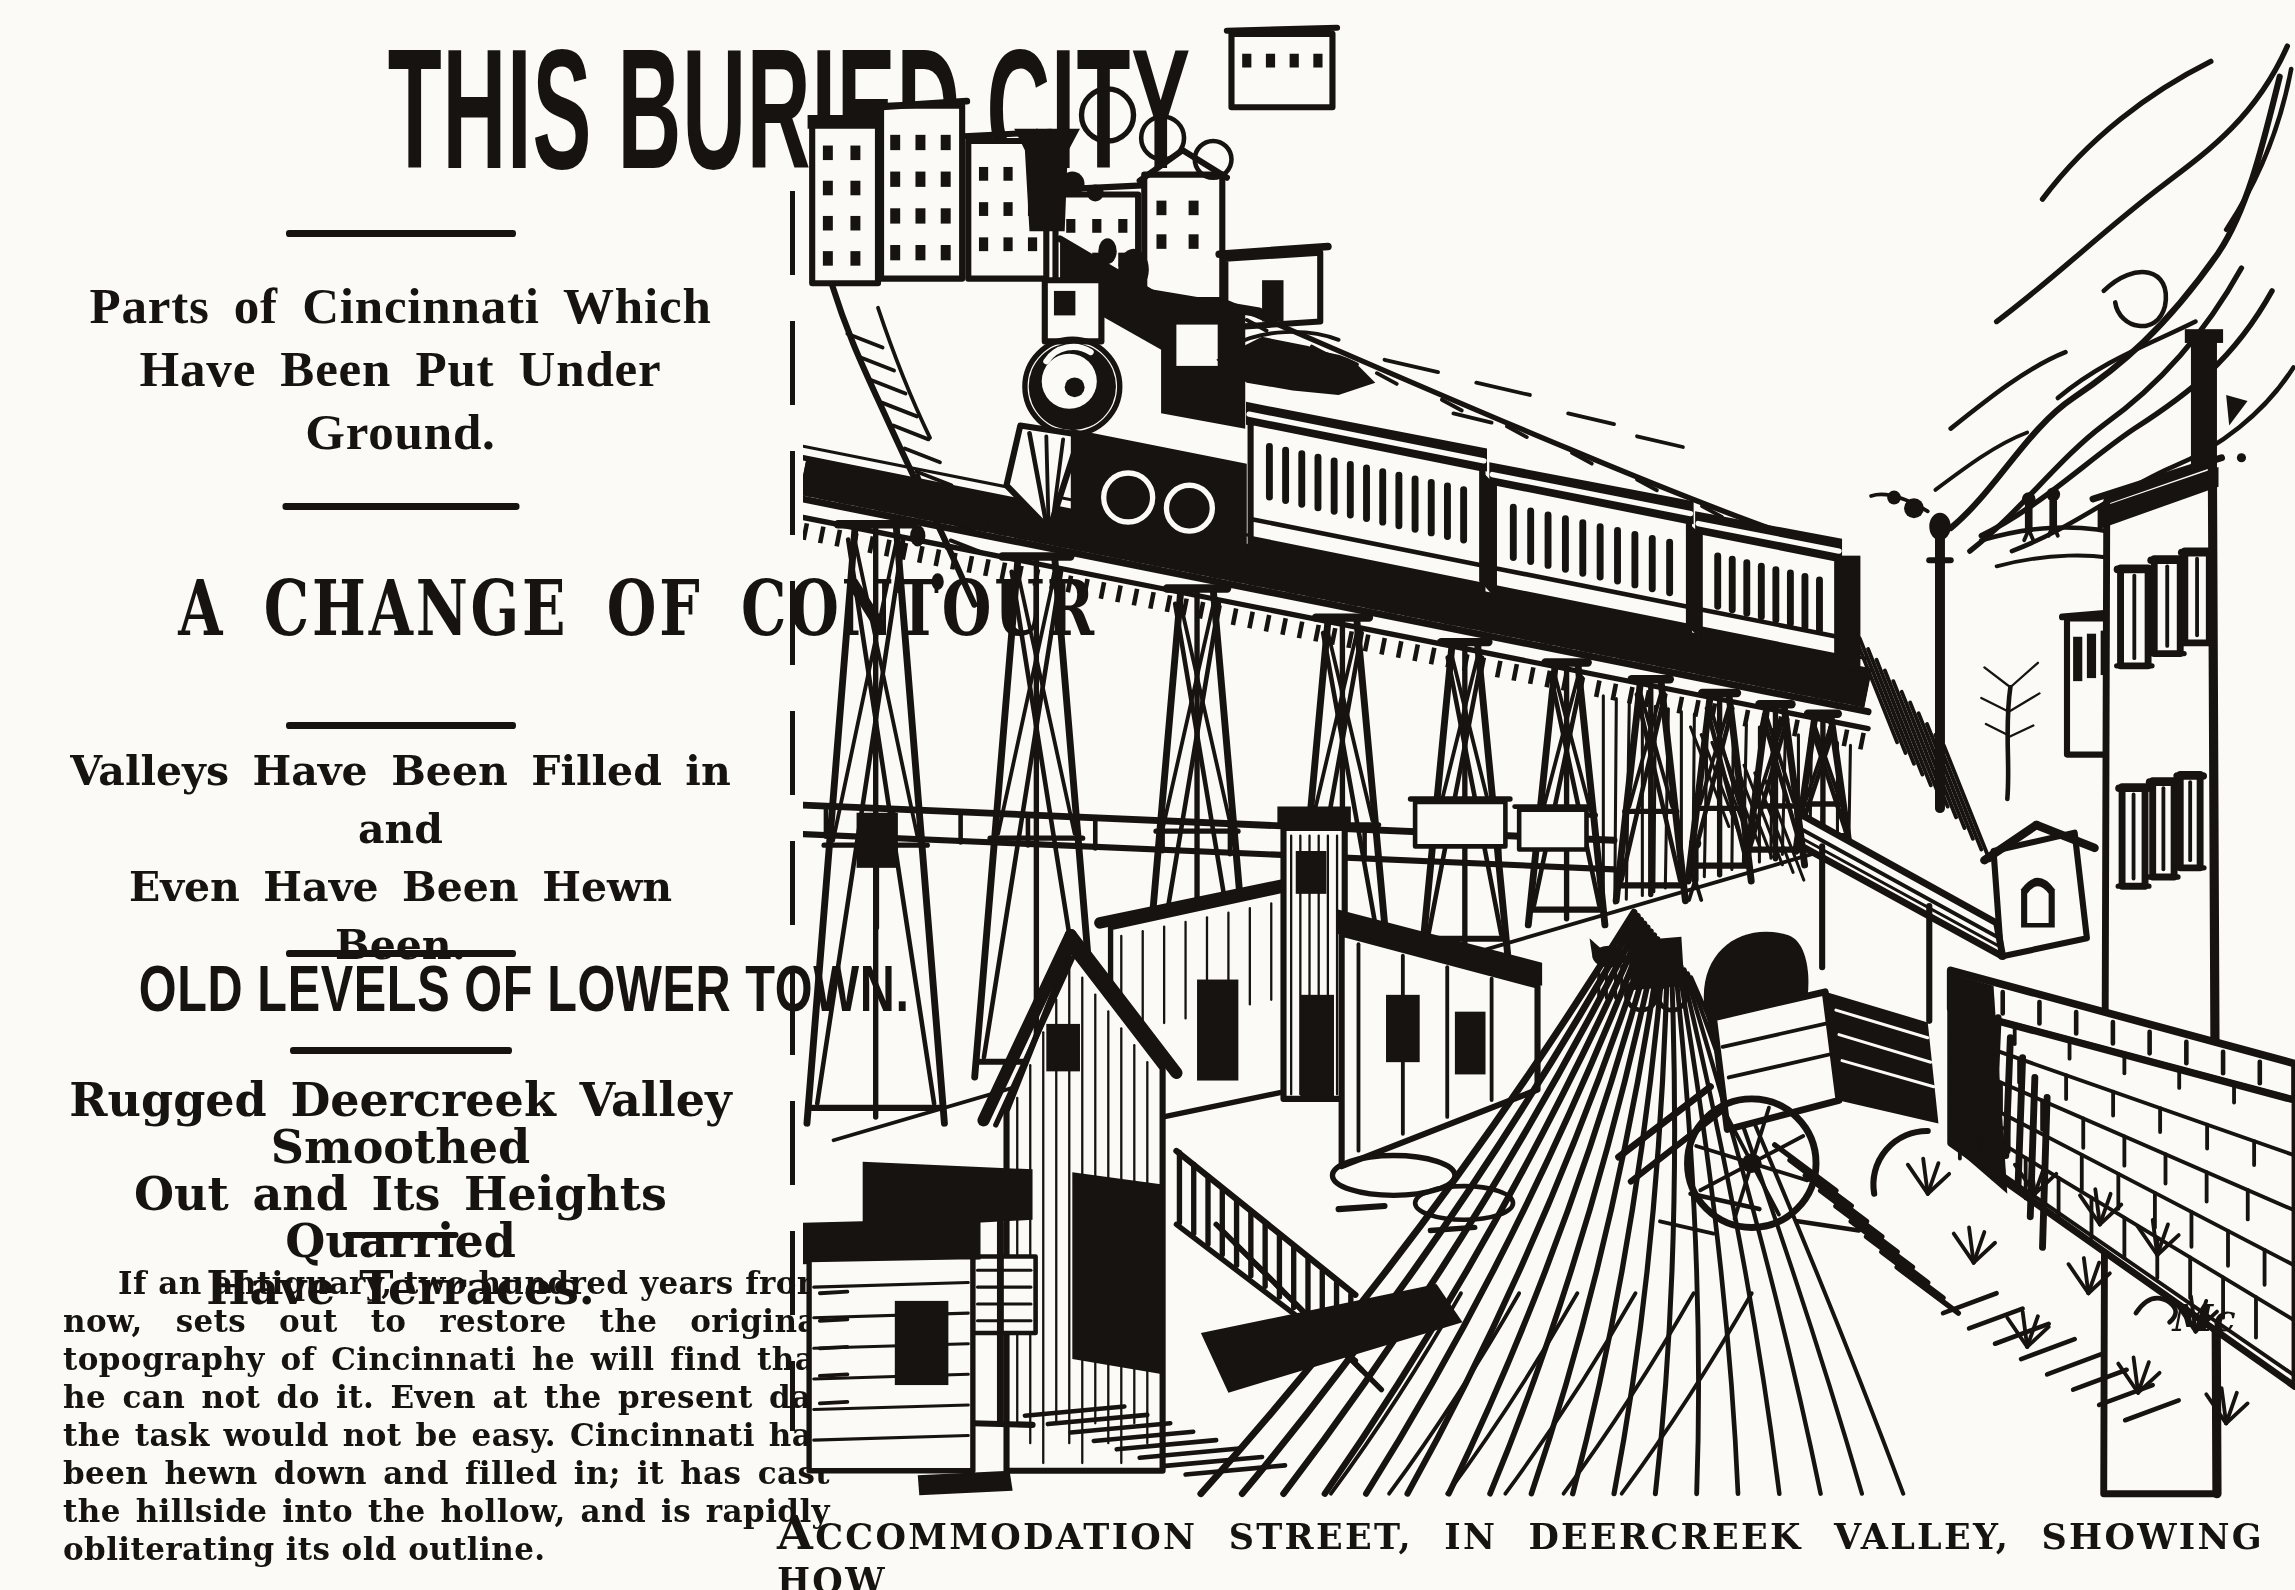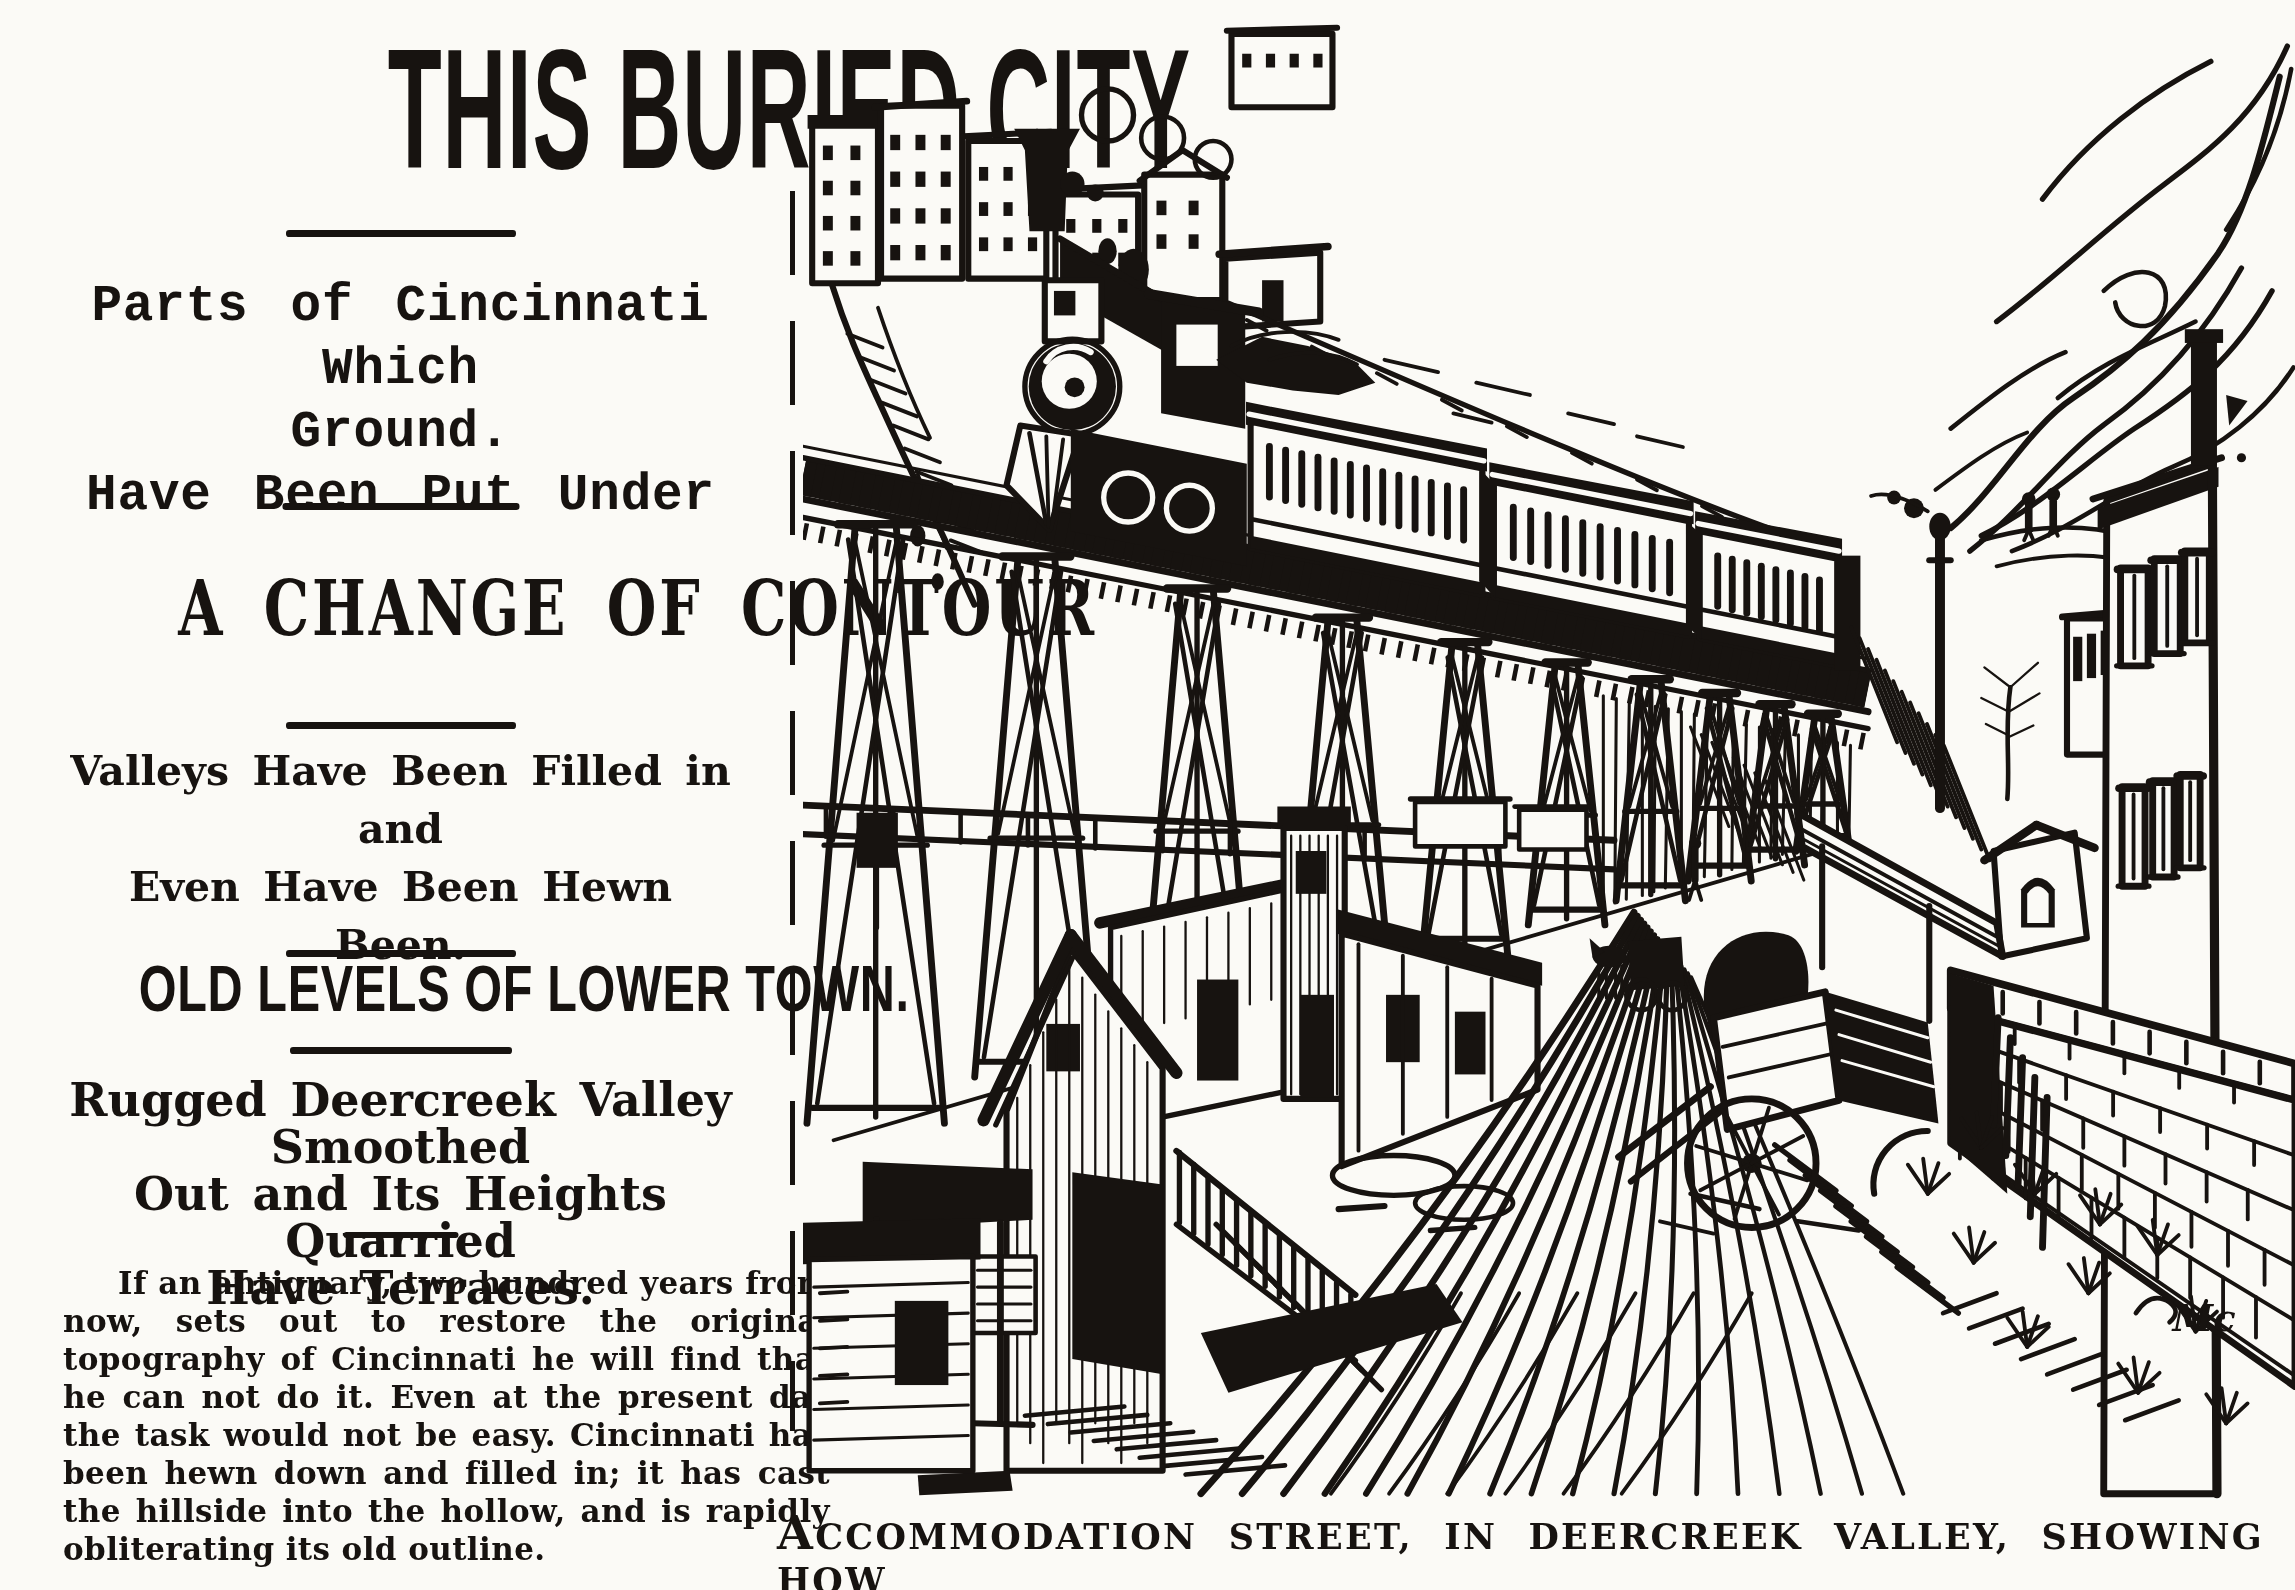--- a/index.html
+++ b/index.html
@@ -7,21 +7,21 @@
   body{width:2295px;height:1591px;background:var(--paper);position:relative;overflow:hidden;
        font-family:"DejaVu Serif","Liberation Serif",serif;color:var(--ink);}
   .col{position:absolute;left:17px;top:0;width:767px;height:1591px;}
   .blk{position:absolute;left:0;width:100%;text-align:center;}
   .nowrap{white-space:nowrap;display:inline-block;}
   .headline{top:37px;font-family:"Liberation Sans",sans-serif;font-weight:bold;font-size:170px;line-height:145px;letter-spacing:1.5px;}
   .headline .nowrap{transform:scaleX(0.52);transform-origin:50% 50%;}
   .rule{position:absolute;left:50%;transform:translateX(-50%);height:6.9px;background:var(--ink);border-radius:3.1px;}
   .r1{top:230px;width:230px;} .r2{top:503px;width:237px;} .r3{top:722px;width:230px;}
   .r4{top:950px;width:230px;} .r5{top:1047px;width:222px;} .r6{top:1232px;width:115px;height:6.1px;}
-  .subhead{top:275px;font-family:Liberation Mono, monospace;font-weight:bold;font-size:51px;line-height:63px;letter-spacing:0.8px;word-spacing:10.7px;}
+  .subhead{top:275px;font-family:Liberation Serif, serif;font-weight:bold;font-size:51px;line-height:63px;letter-spacing:0.8px;word-spacing:10.7px;}
   .xhead1{top:568px;font-weight:bold;font-size:77px;line-height:80px;letter-spacing:3.8px;word-spacing:21.4px;}
   .xhead1 .nowrap{transform:scaleX(0.74);transform-origin:50% 50%;}
   .deck1{top:742px;font-weight:bold;font-size:41px;line-height:58px;word-spacing:9.2px;}
   .xhead2{top:955px;font-family:"Liberation Sans",sans-serif;font-weight:bold;font-size:64px;line-height:69px;letter-spacing:0.8px;}
   .xhead2 .nowrap{transform:scaleX(0.76);transform-origin:50% 50%;}
   .deck2{top:1077px;font-weight:bold;font-size:46px;line-height:47px;word-spacing:7.7px;}
   .bodytext{top:1264px;text-align:justify;font-weight:bold;font-size:31px;line-height:38px;text-indent:55px;letter-spacing:0.4px;margin-left:46px;}
   .coldiv{position:absolute;left:790px;top:191px;width:4.6px;height:1240px;
           background:repeating-linear-gradient(to bottom,var(--ink) 0 84px,transparent 84px 130px);}
   #illu{position:absolute;left:803px;top:0;width:1492px;height:1500px;}
@@ -37,22 +37,22 @@
   .cap1::first-letter{font-size:1.32em;}
 </style>
 </head>
 <body>
 
 <div class="col">
   <div class="blk headline"><span class="nowrap">THIS BURIED CITY</span></div>
   <div class="rule r1"></div>
   <div class="blk subhead">
     <div>Parts of Cincinnati Which</div>
+    <div>Have Been Put Under</div>
     <div>Ground.</div>
-    <div>Have Been Put Under</div>
   </div>
   <div class="rule r2"></div>
   <div class="blk xhead1"><span class="nowrap">A CHANGE OF CONTOUR</span></div>
   <div class="rule r3"></div>
   <div class="blk deck1">
     <div>Valleys Have Been Filled in and</div>
     <div>Even Have Been Hewn</div>
     <div>Been.</div>
   </div>
   <div class="rule r4"></div>

